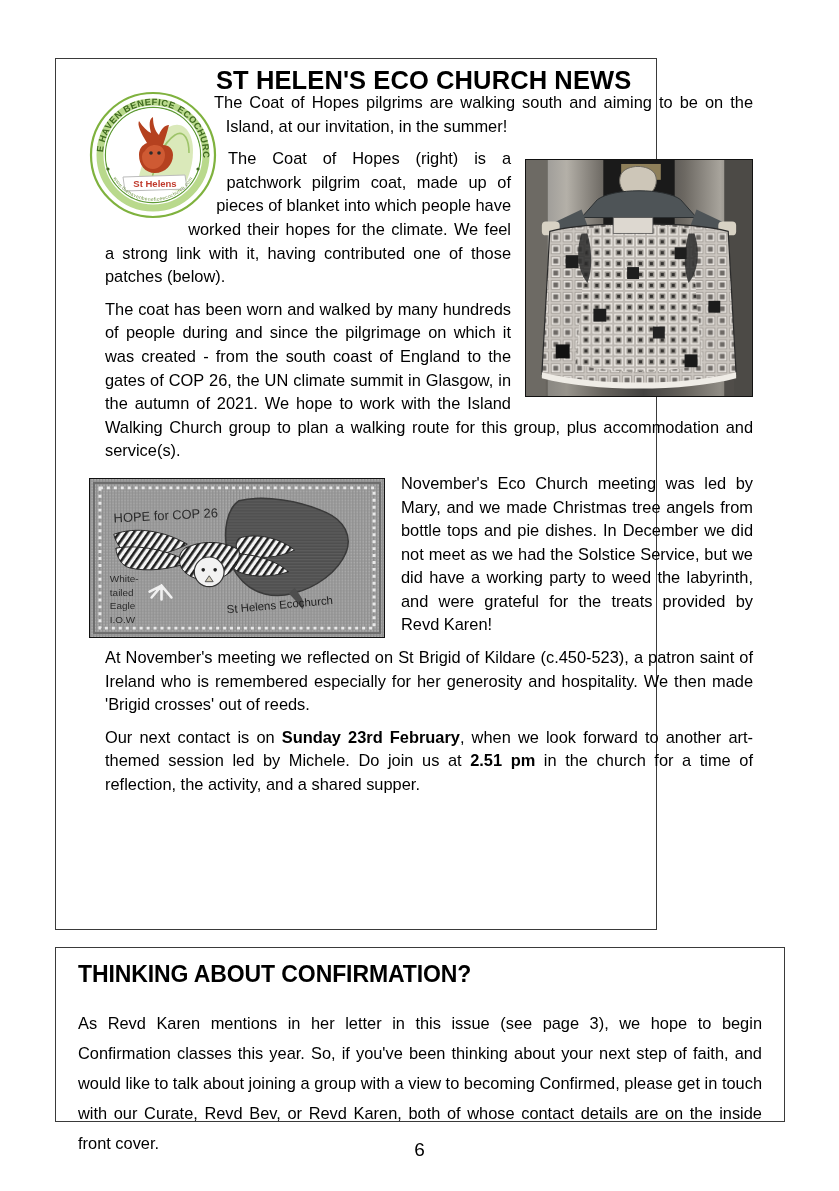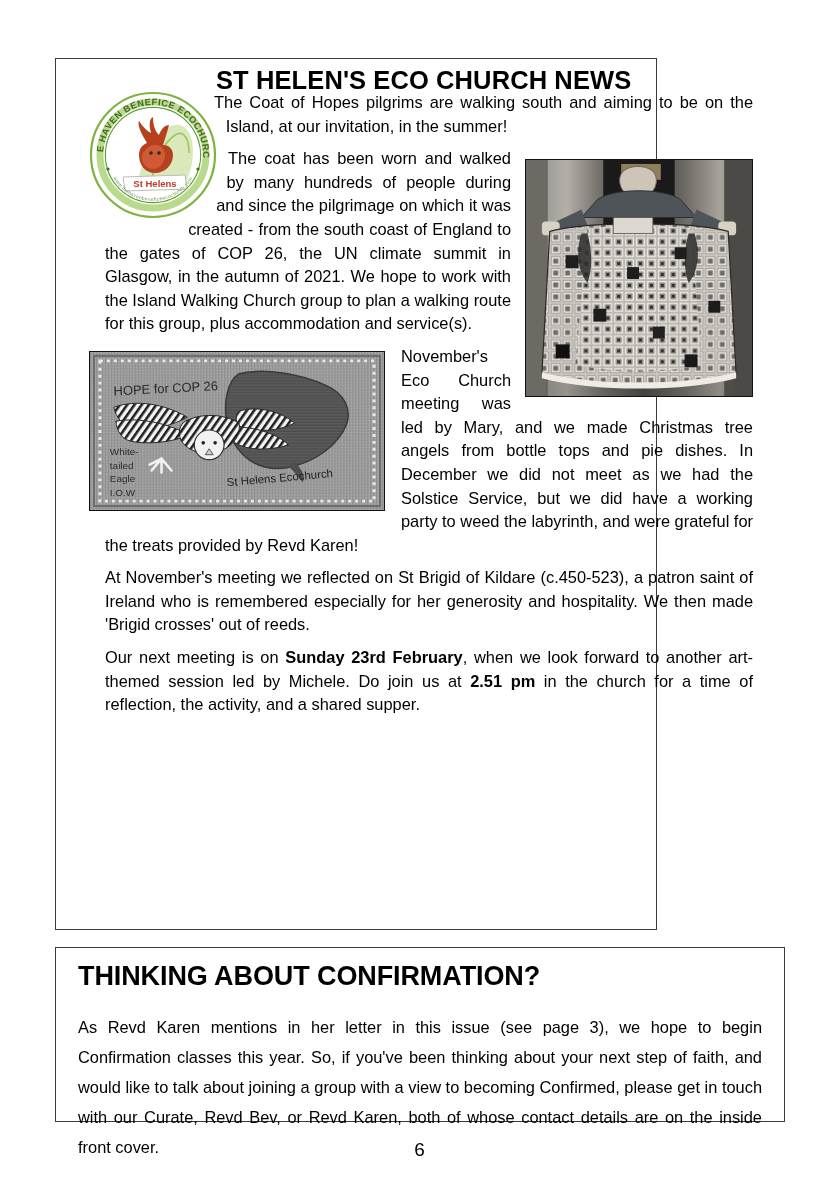--- a/index.html
+++ b/index.html
@@ -53,21 +53,21 @@
     top: 7px;
     font-size: 25.5px;
     font-weight: bold;
     letter-spacing: 0.1px;
     line-height: 1.1;
     white-space: nowrap;
   }
   .confirm-title {
     margin: 0;
     padding: 14px 0 0 22px;
-    font-size: 27px;
+    font-size: 23px;
     font-weight: bold;
     line-height: 1.1;
     letter-spacing: -0.1px;
   }
 
   
   .body-text {
     font-size: 16.4px;
     line-height: 23.6px;
     text-align: justify;
@@ -266,20 +266,21 @@
               <rect x="30" y="186" width="14" height="14" fill="#111"></rect>
               <rect x="160" y="196" width="13" height="13" fill="#1a1a1a"></rect>
               <rect x="88" y="58" width="40" height="16" fill="#ddd8d0" stroke="#555" stroke-width="0.8"></rect>
 
               <path d="M16,214 C68,228 160,228 212,214 L212,220 C160,234 68,234 16,220 Z" fill="#efece6"></path>
             </g>
           </svg>
         </div>
       </div>
 
+      <p>The Coat of Hopes (right) is a patchwork pilgrim coat, made up of pieces of blanket into which people have worked their hopes for the climate. We feel a strong link with it, having contributed one of those patches (below).</p>
 
       <p>The coat has been worn and walked by many hundreds of people during and since the pilgrimage on which it was created - from the south coast of England to the gates of COP 26, the UN climate summit in Glasgow, in the autumn of 2021. We hope to work with the Island Walking Church group to plan a walking route for this group, plus accommodation and service(s).</p>
 
       <div class="float-patch">
         <div class="photo" style="width:296px;height:160px;">
           <svg viewBox="0 0 296 160" preserveAspectRatio="none" xmlns="http://www.w3.org/2000/svg">
             <defs>
               <pattern id="weave" width="3" height="3" patternUnits="userSpaceOnUse">
                 <rect width="3" height="3" fill="#9b9b9b"></rect>
                 <rect width="3" height="1.3" fill="#acacac"></rect>
@@ -327,21 +328,21 @@
             <text x="20" y="146" font-family="Liberation Sans, sans-serif" font-size="10" fill="#2b2b2b">I.O.W</text>
             <text x="138" y="136" font-family="Liberation Sans, sans-serif" font-size="11.5" fill="#1f1f1f" transform="rotate(-5 138 136)">St Helens Ecochurch</text>
           </svg>
         </div>
       </div>
 
       <p>November's Eco Church meeting was led by Mary, and we made Christmas tree angels from bottle tops and pie dishes. In December we did not meet as we had the Solstice Service, but we did have a working party to weed the labyrinth, and were grateful for the treats provided by Revd Karen!</p>
 
       <p>At November's meeting we reflected on St Brigid of Kildare (c.450-523), a patron saint of Ireland who is remembered especially for her generosity and hospitality. We then made 'Brigid crosses' out of reeds.</p>
 
-      <p><span>Our next meeting is on </span><b>Sunday 23rd February</b><span>, when we look forward to another art-themed session led by Michele. Do join us at </span><b>2.51 pm</b><span> in the church for a time of reflection, the activity, and a shared supper.</span></p>
+      <p><span>Our next contact is on </span><b>Sunday 23rd February</b><span>, when we look forward to another art-themed session led by Michele. Do join us at </span><b>2.51 pm</b><span> in the church for a time of reflection, the activity, and a shared supper.</span></p>
 
 
       <div class="clear"></div>
     </div>
   </div>
 
   <div class="confirm-box">
     <h2 class="confirm-title">THINKING ABOUT CONFIRMATION?</h2>
     <div class="confirm-body">
       <p class="body-text">As Revd Karen mentions in her letter in this issue (see page 3), we hope to begin Confirmation classes this year. So, if you've been thinking about your next step of faith, and would like to talk about joining a group with a view to becoming Confirmed, please get in touch with our Curate, Revd Bev, or Revd Karen, both of whose contact details are on the inside front cover.</p>

